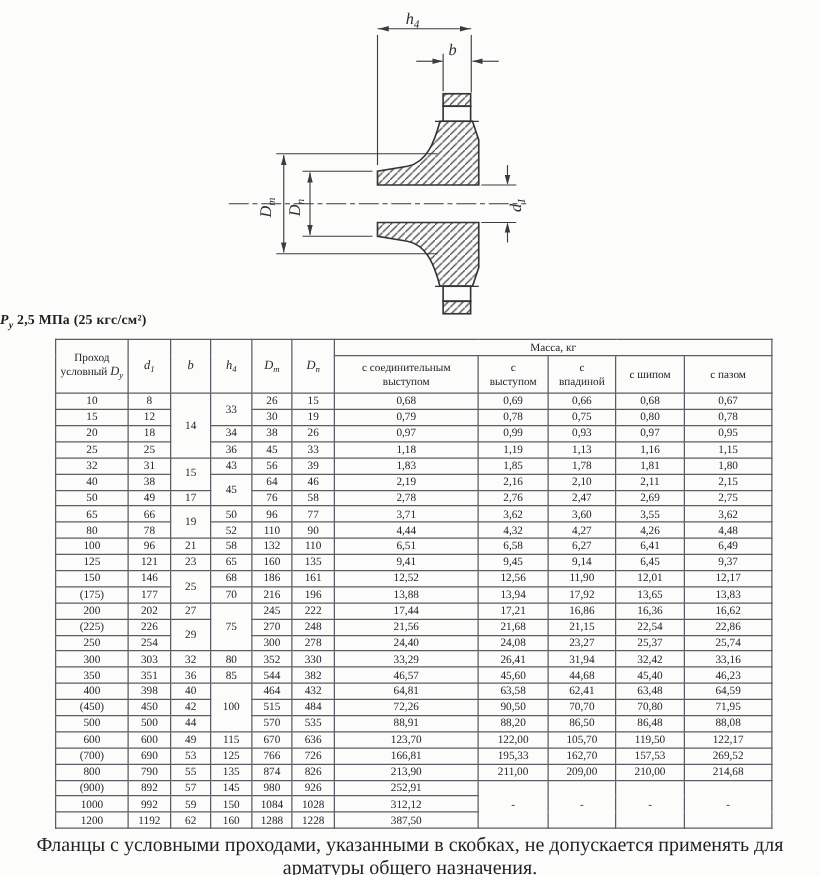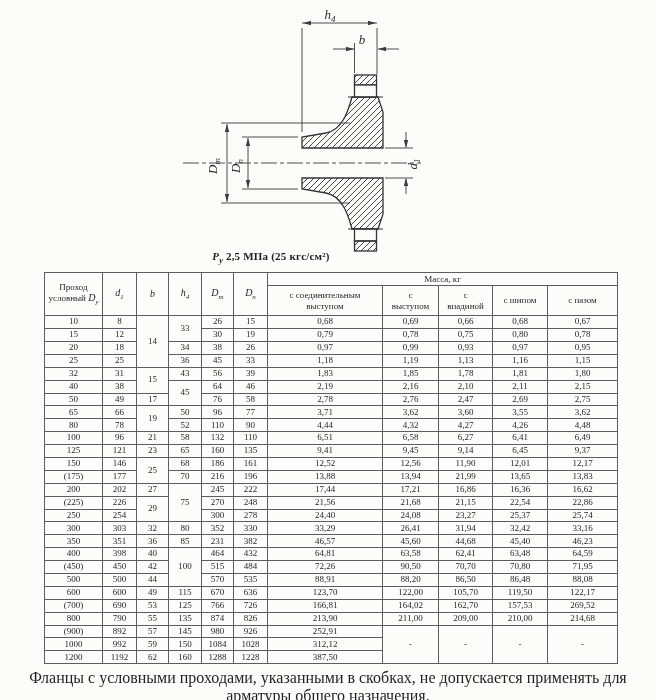--- a/index.html
+++ b/index.html
@@ -1,18 +1,18 @@
 <!DOCTYPE html>
 <html><head>
 <meta charset="utf-8">
 <style>
   html,body{margin:0;padding:0;background:#fcfcfa;width:656px;height:700px;overflow:hidden;
             font-family:"Liberation Serif",serif;color:#232328;}
   #drawing{display:block;}
-  .caption{width:542px;text-align:center;font-size:11px;font-weight:bold;margin-top:-2px;
+  .caption{width:542px;font-size:11px;font-weight:bold;margin-top:-2px;
            letter-spacing:.2px;color:#1d1d22;}
   .caption i{font-style:italic;}
   .caption sub{font-size:8px;font-style:italic;}
   table{border-collapse:collapse;table-layout:fixed;width:573px;margin:7px 0 0 44px;
         font-size:9px;color:#26262c;}
   th,td{border:1px solid #5c5c66;text-align:center;vertical-align:middle;padding:0;
         font-weight:normal;overflow:hidden;}
   thead th{font-size:9px;line-height:1.18;}
   thead tr.group-row th{height:12px;}
   thead tr.sub-row th{height:29px;white-space:pre-line;}
@@ -289,21 +289,21 @@
         <td>12,17</td>
       </tr>
       <tr>
         <td>(175)</td>
         <td>177</td>
         <td>70</td>
         <td>216</td>
         <td>196</td>
         <td>13,88</td>
         <td>13,94</td>
-        <td>21,99</td>
+        <td>17,92</td>
         <td>13,65</td>
         <td>13,83</td>
       </tr>
       <tr>
         <td>200</td>
         <td>202</td>
         <td>27</td>
         <td rowspan="3">75</td>
         <td>245</td>
         <td>222</td>
@@ -347,21 +347,21 @@
         <td>26,41</td>
         <td>31,94</td>
         <td>32,42</td>
         <td>33,16</td>
       </tr>
       <tr>
         <td>350</td>
         <td>351</td>
         <td>36</td>
         <td>85</td>
-        <td>231</td>
+        <td>544</td>
         <td>382</td>
         <td>46,57</td>
         <td>45,60</td>
         <td>44,68</td>
         <td>45,40</td>
         <td>46,23</td>
       </tr>
       <tr>
         <td>400</td>
         <td>398</td>
@@ -413,21 +413,21 @@
         <td>122,17</td>
       </tr>
       <tr>
         <td>(700)</td>
         <td>690</td>
         <td>53</td>
         <td>125</td>
         <td>766</td>
         <td>726</td>
         <td>166,81</td>
-        <td>164,02</td>
+        <td>195,33</td>
         <td>162,70</td>
         <td>157,53</td>
         <td>269,52</td>
       </tr>
       <tr>
         <td>800</td>
         <td>790</td>
         <td>55</td>
         <td>135</td>
         <td>874</td>

